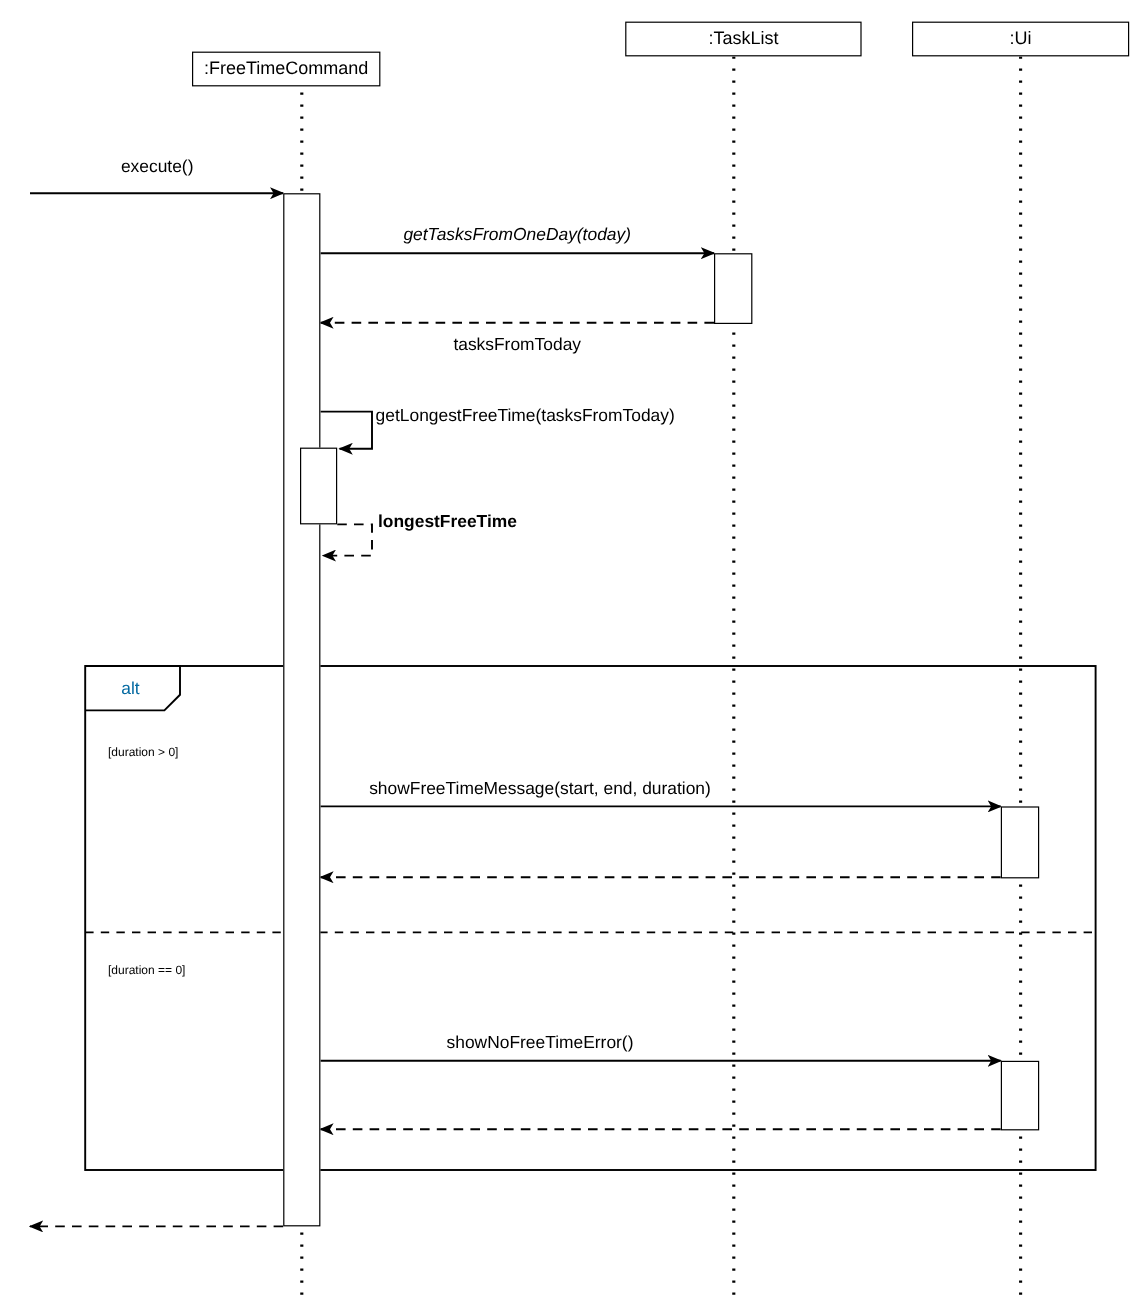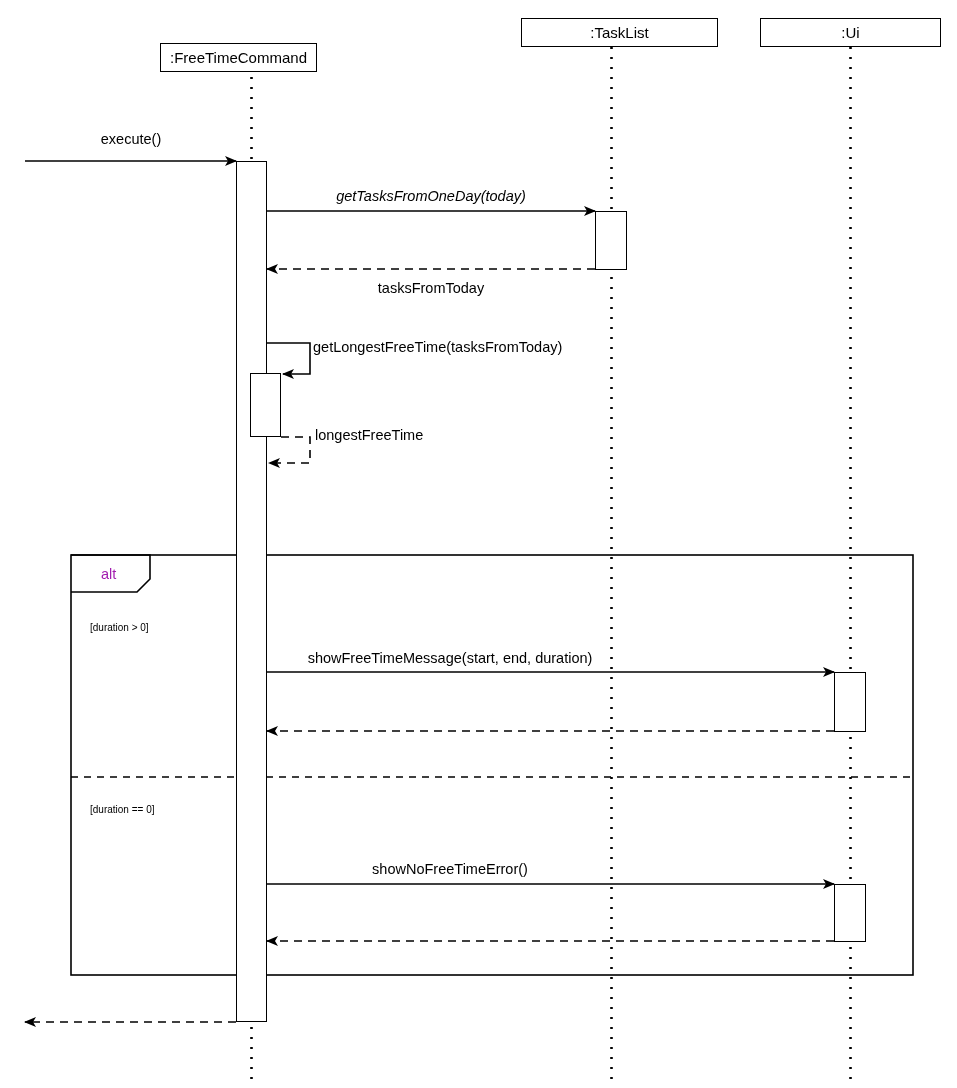--- a/index.html
+++ b/index.html
@@ -45,21 +45,21 @@
     font-size: 14.5px;
     line-height: 1;
     color: #000;
     white-space: nowrap;
   }
   .msg-label.center { transform: translateX(-50%); }
   .frag-label {
     position: absolute;
     font-size: 14.5px;
     line-height: 1;
-    color: #a21caf;
+    color: #0369a1;
     white-space: nowrap;
   }
   .guard-label {
     position: absolute;
     font-size: 10px;
     line-height: 1;
     color: #000;
     white-space: nowrap;
   }
   .activation {
@@ -138,21 +138,21 @@
   <div class="activation" style="left:834px; top:884px; width:32px; height:58px;"></div>
 
   <div class="msg-label center" style="left:131px; top:132px;">execute()</div>
 
   <div class="msg-label center" style="left:431px; top:189px;font-style:italic;">getTasksFromOneDay(today)</div>
 
   <div class="msg-label center" style="left:431px; top:281px;">tasksFromToday</div>
 
   <div class="msg-label" style="left:313px; top:340px;">getLongestFreeTime(tasksFromToday)</div>
 
-  <div class="msg-label" style="left:315px; top:428px;">longestFreeTime</div>
+  <div class="msg-label" style="left:315px; top:428px;font-weight:bold;">longestFreeTime</div>
 
   <div class="msg-label center" style="left:450px; top:651px;">showFreeTimeMessage(start, end, duration)</div>
 
   <div class="msg-label center" style="left:450px; top:862px;">showNoFreeTimeError()</div>
 
   <div class="frag-label" style="left:101px; top:567px;">alt</div>
 
   <div class="guard-label" style="left:90px; top:623px;">[duration &gt; 0]</div>
 
   <div class="guard-label" style="left:90px; top:805px;">[duration == 0]</div>

